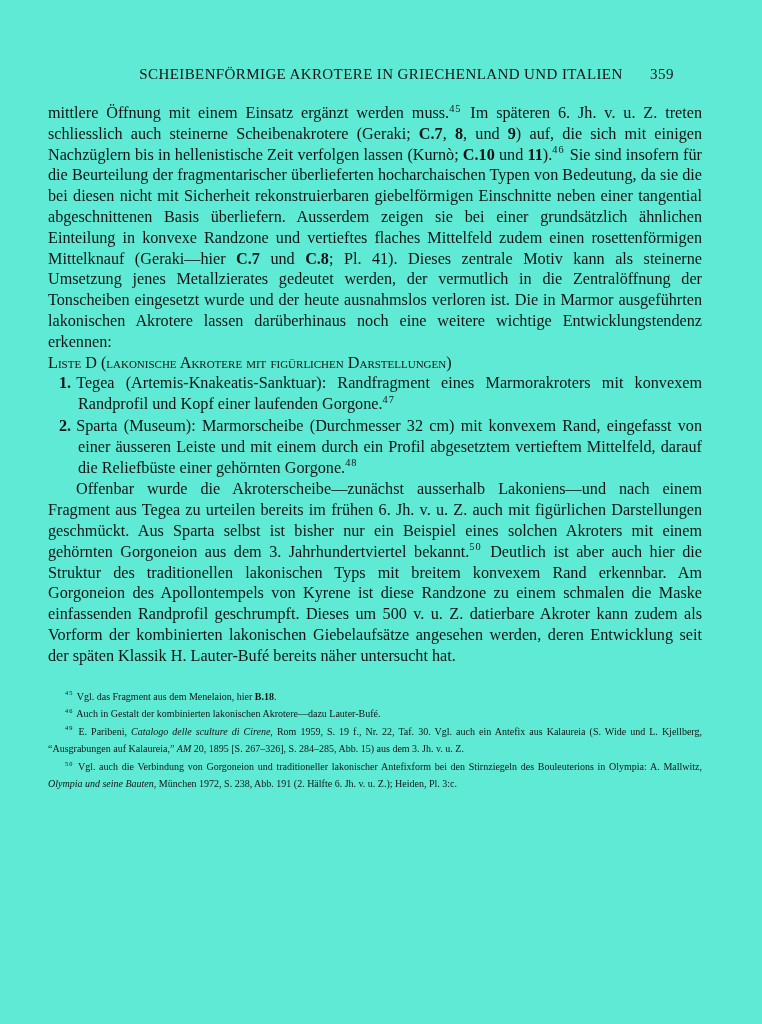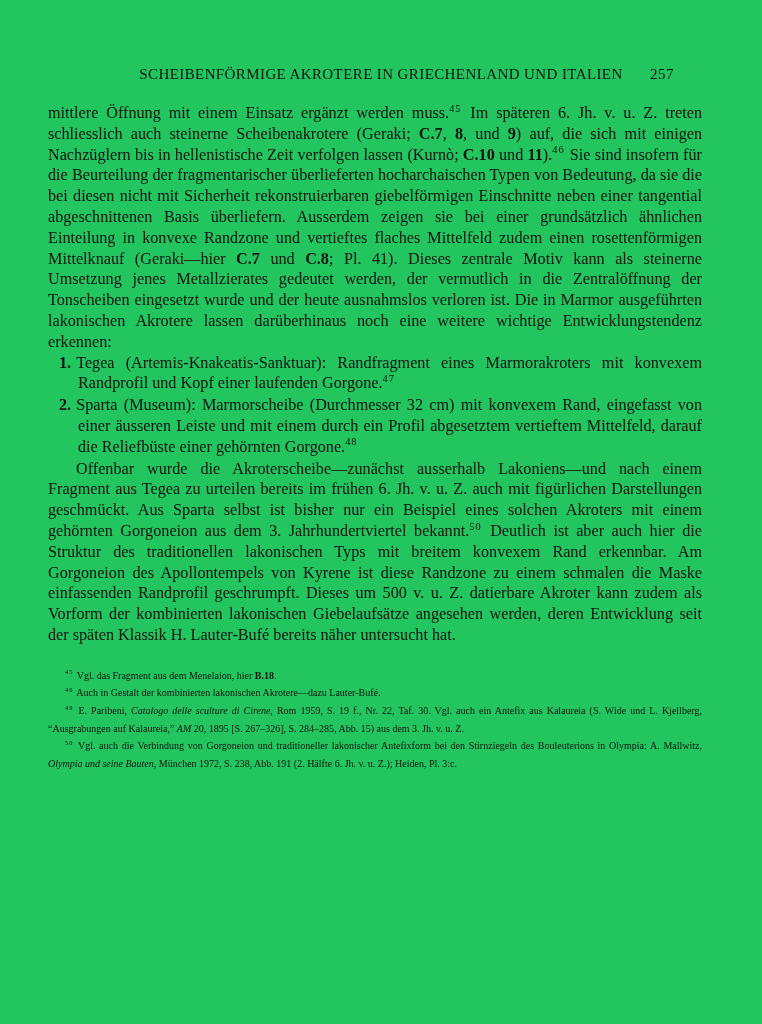--- a/index.html
+++ b/index.html
@@ -1,21 +1,21 @@
 <!DOCTYPE html>
 <html><head>
 <meta charset="utf-8">
 <style>
   html, body { margin: 0; padding: 0; background: #ffffff; }
   .page {
     position: relative;
     width: 762px;
     height: 1024px;
     margin: 0 auto;
-    background: #22c55e;
+    background: #5eead4;
     color: #141414;
     font-family: "Liberation Serif", "DejaVu Serif", serif;
     overflow: hidden;
   }
   .running-header {
     position: absolute;
     top: 66px;
     left: 60px;
     right: 60px;
     text-align: center;
@@ -69,27 +69,28 @@
   .b { font-weight: bold; }
   .i { font-style: italic; }
 </style>
 </head>
 <body>
 
 <div class="page">
 
   <div class="running-header">
     <span class="header-title">SCHEIBENFÖRMIGE AKROTERE IN GRIECHENLAND UND ITALIEN</span>
-    <span class="page-number">257</span>
+    <span class="page-number">359</span>
   </div>
 
   <div class="content">
 
     <p class="para-1"><span>mittlere Öffnung mit einem Einsatz ergänzt werden muss.</span><sup>45</sup><span> Im späteren 6. Jh. v. u. Z. treten schliesslich auch steinerne Scheibenakrotere (Geraki; </span><span class="b">C.7</span><span>, </span><span class="b">8</span><span>, und </span><span class="b">9</span><span>) auf, die sich mit einigen Nachzüglern bis in hellenistische Zeit verfolgen lassen (Kurnò; </span><span class="b">C.10</span><span> und </span><span class="b">11</span><span>).</span><sup>46</sup><span> Sie sind insofern für die Beurteilung der fragmentarischer überlieferten hocharchaischen Typen von Bedeutung, da sie die bei diesen nicht mit Sicherheit rekonstruierbaren giebelförmigen Einschnitte neben einer tangential abgeschnittenen Basis überliefern. Ausserdem zeigen sie bei einer grundsätzlich ähnlichen Einteilung in konvexe Randzone und vertieftes flaches Mittelfeld zudem einen rosettenförmigen Mittelknauf (Geraki—hier </span><span class="b">C.7</span><span> und </span><span class="b">C.8</span><span>; Pl. 41). Dieses zentrale Motiv kann als steinerne Umsetzung jenes Metallzierates gedeutet werden, der vermutlich in die Zentralöffnung der Tonscheiben eingesetzt wurde und der heute ausnahmslos verloren ist. Die in Marmor ausgeführten lakonischen Akrotere lassen darüberhinaus noch eine weitere wichtige Entwicklungstendenz erkennen:</span></p>
 
+    <p class="liste-heading">Liste D (lakonische Akrotere mit figürlichen Darstellungen)</p>
 
     <div class="liste-list">
       <div class="list-item">
         <span class="item-number">1.</span><span class="item-text"><span>Tegea (Artemis-Knakeatis-Sanktuar): Randfragment eines Marmorakroters mit konvexem Randprofil und Kopf einer laufenden Gorgone.</span><sup>47</sup></span>
       </div>
       <div class="list-item">
         <span class="item-number">2.</span><span class="item-text"><span>Sparta (Museum): Marmorscheibe (Durchmesser 32 cm) mit konvexem Rand, eingefasst von einer äusseren Leiste und mit einem durch ein Profil abgesetztem vertieftem Mittelfeld, darauf die Reliefbüste einer gehörnten Gorgone.</span><sup>48</sup></span>
       </div>
     </div>
 

